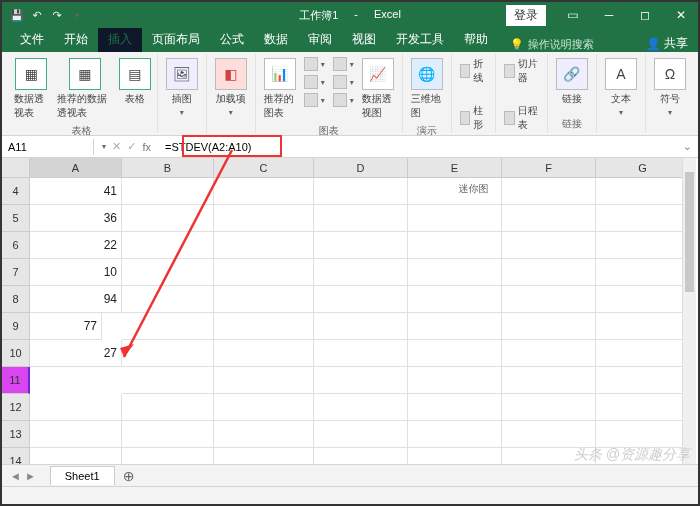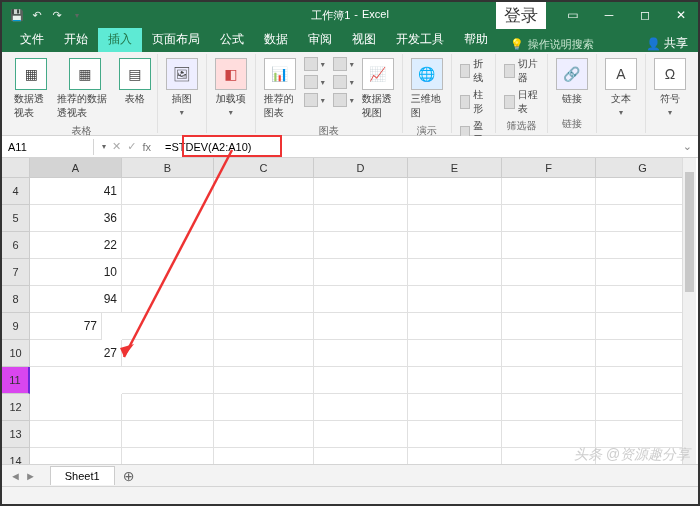--- a/index.html
+++ b/index.html
@@ -1,38 +1,38 @@
 <!DOCTYPE html>
 <html><head>
 <meta charset="utf-8">
 <style>
 * { margin: 0; padding: 0; box-sizing: border-box; font-family: "Microsoft YaHei", sans-serif; }
 body { background: #fff; width: 700px; height: 506px; overflow: hidden; position: relative; border: 2px solid #333; }
 .titlebar { background: #217346; height: 26px; display: flex; align-items: center; color: #fff; font-size: 11px; position: relative; }
 .qat { display: flex; gap: 6px; padding: 0 8px; align-items: center; }
 .qat-icon { width: 14px; height: 14px; display: flex; align-items: center; justify-content: center; opacity: 0.9; }
-.title-center { position: absolute; left: 50%; transform: translateX(-50%); display: flex; gap: 4px; text-align: center; }
+.title-center { position: absolute; left: 50%; transform: translateX(-50%); display: flex; gap: 16px; text-align: center; }
 .title-right { margin-left: auto; display: flex; align-items: center; gap: 2px; }
-.login-btn { background: #fff; color: #333; padding: 2px 8px; font-size: 17px; margin-right: 8px; }
+.login-btn { background: #fff; color: #333; padding: 2px 8px; font-size: 12px; margin-right: 8px; }
 .win-btn { width: 34px; height: 26px; display: flex; align-items: center; justify-content: center; color: #fff; font-size: 12px; }
 .tabs { background: #217346; height: 24px; display: flex; align-items: flex-end; color: #fff; font-size: 12px; padding-left: 8px; }
 .tab { padding: 4px 10px; cursor: pointer; }
-.tab.active { background: #5eead4; color: #217346; }
+.tab.active { background: #0f172a; color: #217346; }
 .tabs-right { margin-left: auto; display: flex; align-items: center; padding-right: 10px; gap: 4px; }
 .tell-me { display: flex; align-items: center; gap: 4px; color: #c8e6d0; font-size: 11px; margin-left: 12px; }
 .ribbon { background: #f3f3f3; height: 84px; border-bottom: 1px solid #d4d4d4; display: flex; padding: 2px 4px; }
 .rgroup { display: flex; flex-direction: column; align-items: center; border-right: 1px solid #e1e1e1; padding: 2px 6px; justify-content: space-between; }
 .rgroup-items { display: flex; gap: 4px; align-items: flex-start; }
 .ritem { display: flex; flex-direction: column; align-items: center; gap: 2px; font-size: 10px; color: #444; cursor: pointer; padding: 2px; min-width: 32px; }
 .ritem-icon { width: 24px; height: 24px; background: #ddd; border: 1px solid #bbb; display: flex; align-items: center; justify-content: center; font-size: 14px; }
 .ritem.large .ritem-icon { width: 32px; height: 32px; }
 .ritem-small { font-size: 10px; color: #444; display: flex; align-items: center; gap: 3px; padding: 1px 2px; cursor: pointer; }
 .ritem-small-icon { width: 14px; height: 14px; background: #ddd; border: 1px solid #bbb; }
 .rgroup-label { font-size: 10px; color: #666; padding-top: 2px; }
-.vstack { display: flex; flex-direction: column; gap: 1px; }
+.vstack { display: flex; flex-direction: column; gap: 17px; }
 .namebar { height: 22px; display: flex; align-items: center; border-bottom: 1px solid #d4d4d4; font-size: 11px; background: #fff; position: relative; }
 .namebox { width: 92px; padding: 2px 6px; border-right: 1px solid #d4d4d4; }
 .fx-icons { display: flex; align-items: center; gap: 6px; padding: 0 8px; color: #777; }
 .formula-box { flex: 1; padding: 2px 6px; }
 .formula-highlight { position: absolute; left: 180px; top: -1px; width: 100px; height: 22px; border: 2px solid #e33; pointer-events: none; }
 .namebar-end { padding: 0 6px; color: #888; }
 .grid-area { display: flex; height: 318px; }
 .corner { width: 28px; height: 20px; background: #e6e6e6; border-right: 1px solid #ccc; border-bottom: 1px solid #ccc; }
 .colh { height: 20px; background: #e6e6e6; border-right: 1px solid #ccc; border-bottom: 1px solid #ccc; display: flex; align-items: center; justify-content: center; font-size: 11px; color: #333; }
 .colh.sel { background: #d4d4d4; }

